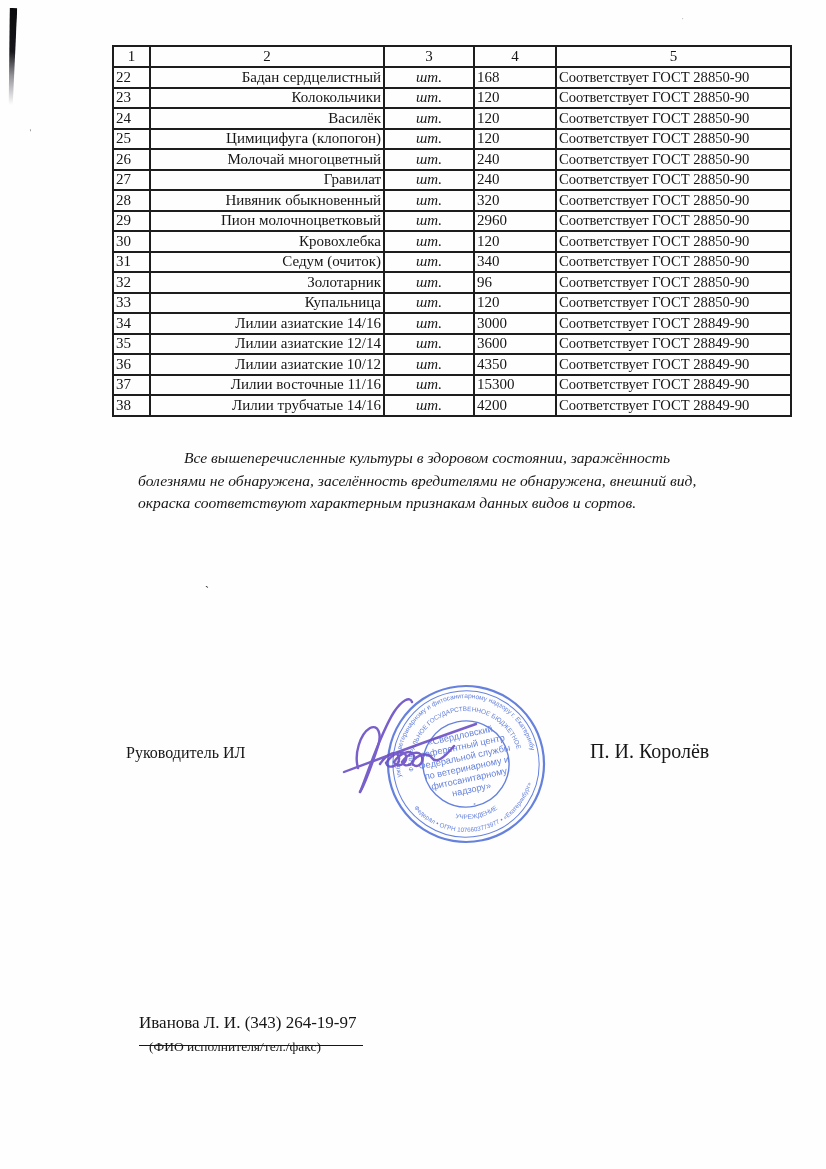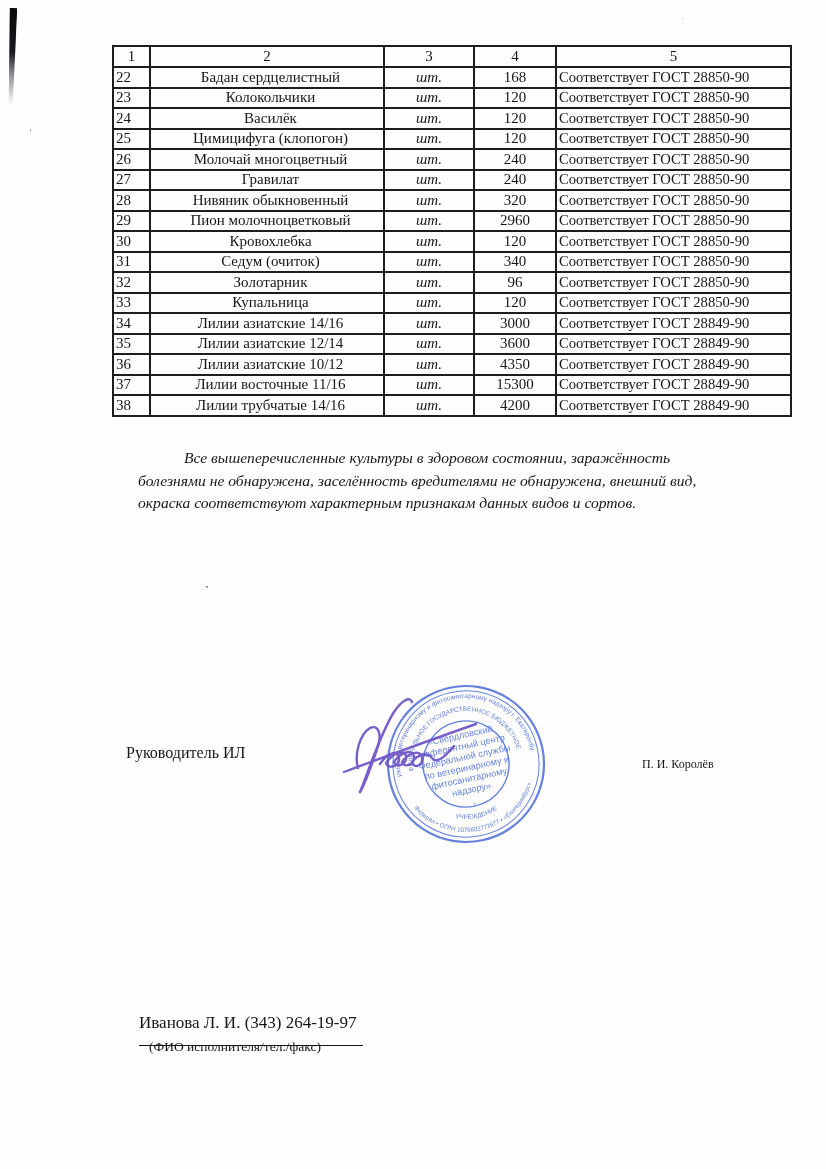--- a/index.html
+++ b/index.html
@@ -22,32 +22,32 @@
     border-collapse:collapse;table-layout:fixed;
     font-size:15px;
   }
   .doc-table td,.doc-table th{
     border:2px solid #1d1d1d;
     padding:0 2px;height:18.5px;line-height:17px;
     font-weight:normal;overflow:hidden;white-space:nowrap;
   }
   .doc-table thead th{height:19px;text-align:center;}
   .cell-num{}
-  .cell-name{text-align:center;padding-left:9px !important;}
+  .cell-name{text-align:right;padding-left:9px !important;}
   .cell-unit{text-align:center;font-style:italic;}
-  .cell-qty{text-align:center;}
+  .cell-qty{text-align:left;}
   .cell-conformity{text-align:left;font-size:14.6px;}
   
   .statement{
     position:absolute;left:138px;top:447px;width:596px;
     font-size:15.6px;line-height:22.5px;text-indent:46px;text-align:left;font-style:italic;
   }
   
   .sig-role{position:absolute;left:126px;top:744px;font-size:16px;}
-  .sig-name{position:absolute;left:642px;top:740px;font-size:12px;margin-top:17px;}
+  .sig-name{position:absolute;left:590px;top:740px;font-size:20px;}
   .stamp-wrap{position:absolute;left:366px;top:664px;width:200px;height:200px;}
   .autograph-wrap{position:absolute;left:336px;top:694px;width:170px;height:120px;}
   
   .footer-contact{
     position:absolute;left:139px;top:1013px;font-size:17px;
     border-bottom:1.6px solid #161616;padding-bottom:12px;padding-right:6px;
   }
   .footer-caption{position:absolute;left:149px;top:1039px;font-size:13.5px;}
 </style>
 </head>

